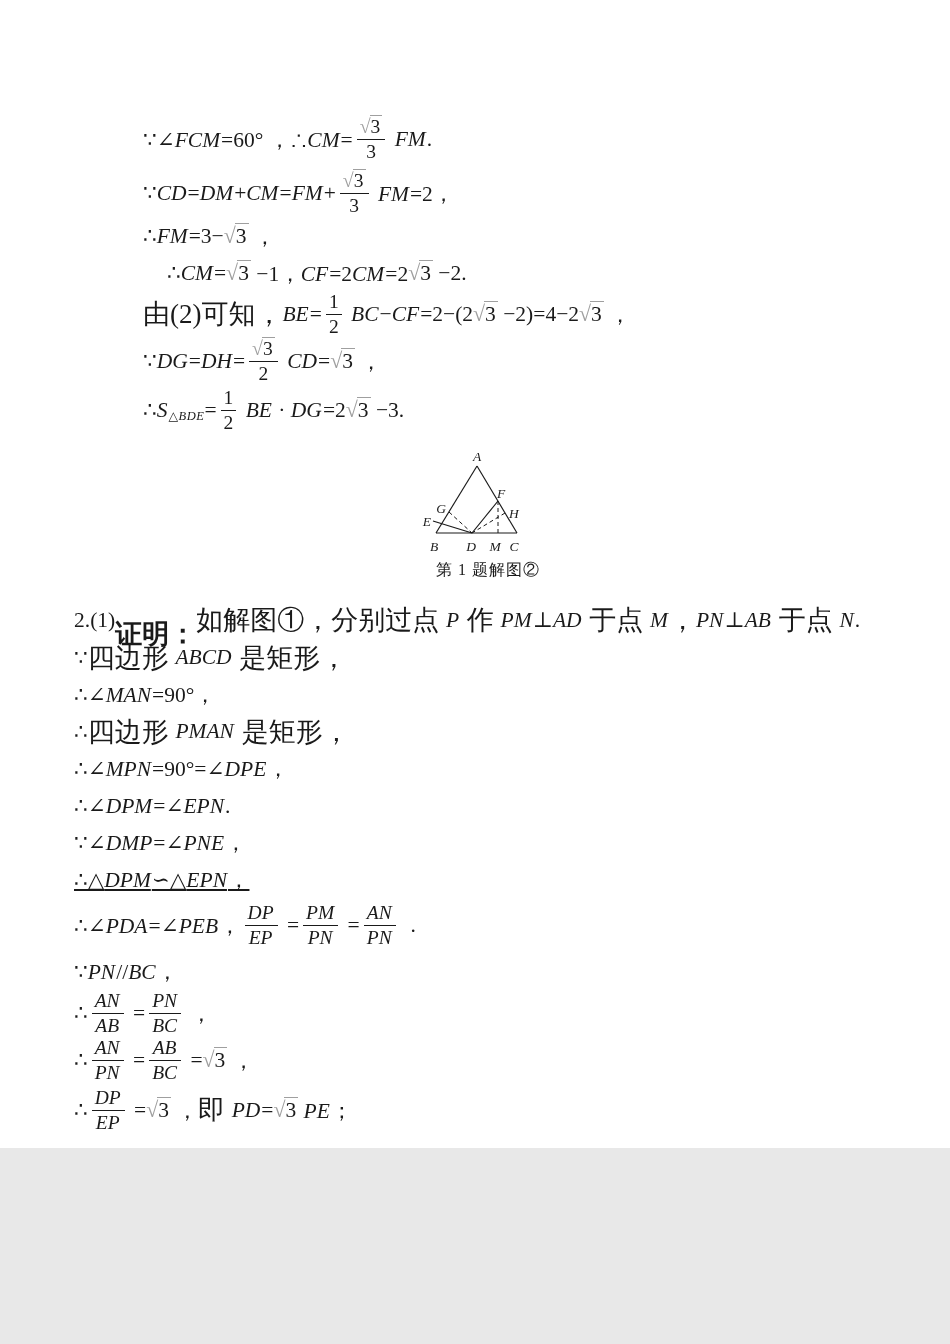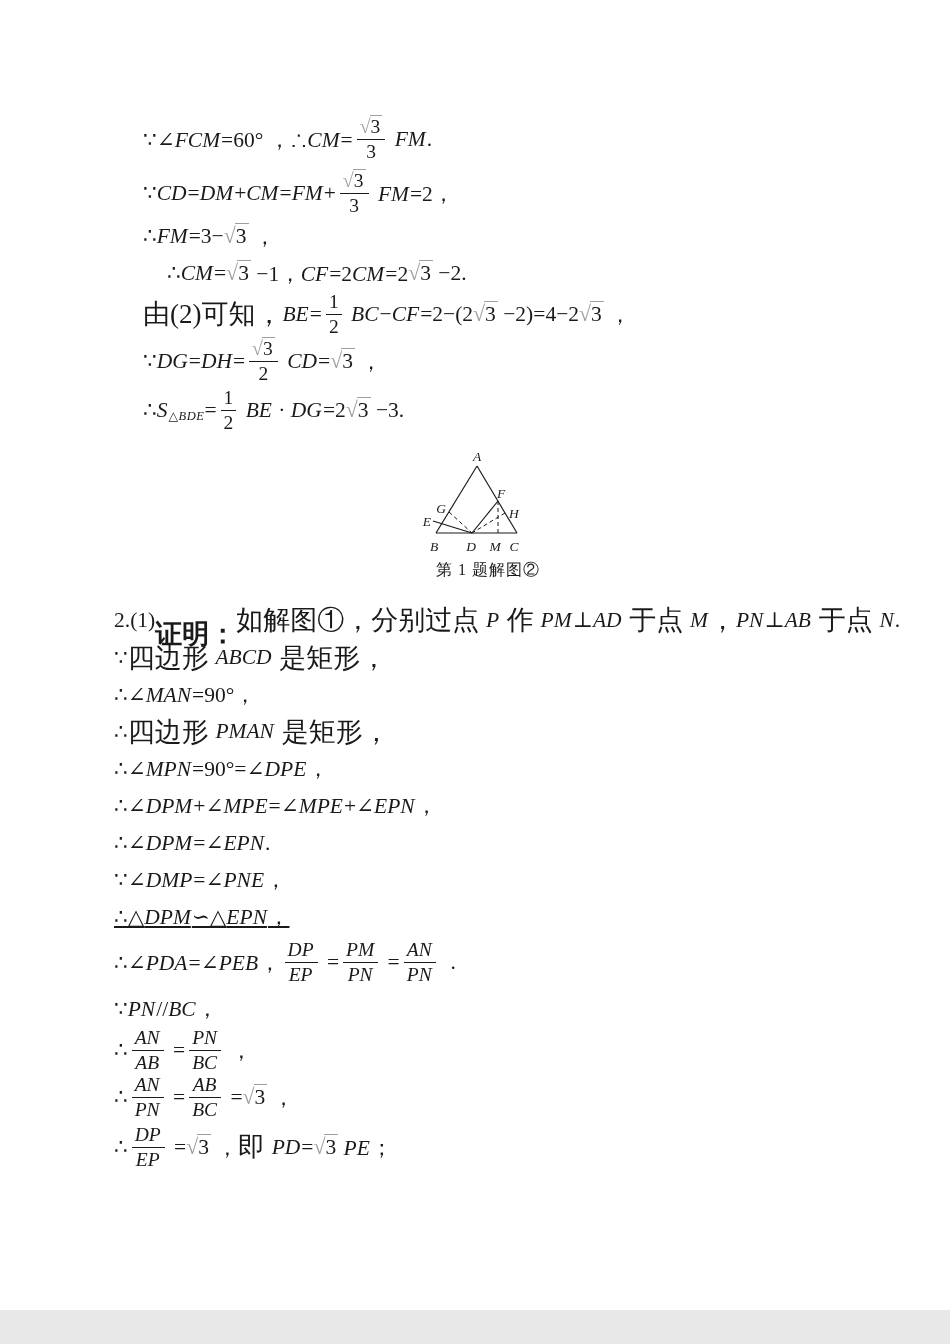--- a/index.html
+++ b/index.html
@@ -3,29 +3,29 @@
 <meta charset="utf-8">
 <style>
   :root{
     --ink:#1a1a1a;
     --rad:#9f9f9f;
     --bg:#ffffff;
   }
   html,body{margin:0;padding:0;background:#e8e8e8;}
   #page{
     position:relative;
-    width:950px;height:1310px;
+    width:950px;height:1148px;
     background:var(--bg);
     color:var(--ink);
     font-family:"Liberation Serif","DejaVu Serif",serif;
     overflow:hidden;
   }
   .block{position:absolute;left:0;right:0;}
   #block1{top:110px;padding-left:143px;}
-  #block2{top:601px;padding-left:114px;}
+  #block2{top:601px;padding-left:74px;}
   .line{
     display:flex;align-items:center;
     font-size:21.5px;white-space:pre;
   }
   .mt{white-space:pre;}
   .mt i{font-style:italic;padding-right:1px;}
   .cn{white-space:pre;font-size:27px;}
   .cn.bold{font-weight:bold;margin-top:28px;}
   .frac{
     display:inline-flex;flex-direction:column;
@@ -88,21 +88,20 @@
       </svg>
   </div>
   <div id="fig-caption">第 1 题解图②</div>
 
   <div id="block2" class="block">
       <div class="line" style="height: 38px;"><span class="mt">2.(1)</span><span class="cn bold">证明：</span><span class="cn">如解图①，分别过点 </span><span class="mt"><i>P</i></span><span class="cn"> 作 </span><span class="mt"><i>PM</i>⊥<i>AD</i></span><span class="cn"> 于点 </span><span class="mt"><i>M</i></span><span class="cn">，</span><span class="mt"><i>PN</i>⊥<i>AB</i></span><span class="cn"> 于点 </span><span class="mt"><i>N</i>.</span></div>
       <div class="line" style="height: 37px;"><span class="mt">∵</span><span class="cn">四边形 </span><span class="mt"><i>ABCD</i></span><span class="cn"> 是矩形，</span></div>
       <div class="line" style="height: 37px;"><span class="mt">∴∠<i>MAN</i>=90°，</span></div>
       <div class="line" style="height: 37px;"><span class="mt">∴</span><span class="cn">四边形 </span><span class="mt"><i>PMAN</i></span><span class="cn"> 是矩形，</span></div>
       <div class="line" style="height: 37px;"><span class="mt">∴∠<i>MPN</i>=90°=∠<i>DPE</i>，</span></div>
-      <div class="line" style="height: 37px;"><span class="mt">∴∠<i>DPM</i>+∠<i>MPE</i>=∠<i>MPE</i>+∠<i>EPN</i>，</span></div>
       <div class="line" style="height: 37px;"><span class="mt">∴∠<i>DPM</i>=∠<i>EPN</i>.</span></div>
       <div class="line" style="height: 37px;"><span class="mt">∵∠<i>DMP</i>=∠<i>PNE</i>，</span></div>
       <div class="line" style="height: 37px; text-decoration: underline;"><span class="mt">∴△<i>DPM</i>∽△<i>EPN</i>，</span></div>
       <div class="line" style="height: 54px;"><span class="mt">∴∠<i>PDA</i>=∠<i>PEB</i>，</span><span class="frac"><span class="num"><span class="mt"><i>DP</i></span></span><span class="den"><span class="mt"><i>EP</i></span></span></span><span class="mt"> =</span><span class="frac"><span class="num"><span class="mt"><i>PM</i></span></span><span class="den"><span class="mt"><i>PN</i></span></span></span><span class="mt"> =</span><span class="frac"><span class="num"><span class="mt"><i>AN</i></span></span><span class="den"><span class="mt"><i>PN</i></span></span></span><span class="mt">  .</span></div>
       <div class="line" style="height: 38px;"><span class="mt">∵<i>PN</i>//<i>BC</i>，</span></div>
       <div class="line" style="height: 46px;"><span class="mt">∴</span><span class="frac"><span class="num"><span class="mt"><i>AN</i></span></span><span class="den"><span class="mt"><i>AB</i></span></span></span><span class="mt"> =</span><span class="frac"><span class="num"><span class="mt"><i>PN</i></span></span><span class="den"><span class="mt"><i>BC</i></span></span></span><span class="mt"> ，</span></div>
       <div class="line" style="height: 48px;"><span class="mt">∴</span><span class="frac"><span class="num"><span class="mt"><i>AN</i></span></span><span class="den"><span class="mt"><i>PN</i></span></span></span><span class="mt"> =</span><span class="frac"><span class="num"><span class="mt"><i>AB</i></span></span><span class="den"><span class="mt"><i>BC</i></span></span></span><span class="mt"> =</span><span class="sqrt"><span class="rad">√</span><span class="vinc">3</span></span><span class="mt"> ，</span></div>
       <div class="line" style="height: 52px;"><span class="mt">∴</span><span class="frac"><span class="num"><span class="mt"><i>DP</i></span></span><span class="den"><span class="mt"><i>EP</i></span></span></span><span class="mt"> =</span><span class="sqrt"><span class="rad">√</span><span class="vinc">3</span></span><span class="mt"> ，</span><span class="cn">即 </span><span class="mt"><i>PD</i>=</span><span class="sqrt"><span class="rad">√</span><span class="vinc">3</span></span><span class="mt"> <i>PE</i>；</span></div>
     </div>
 </div>

